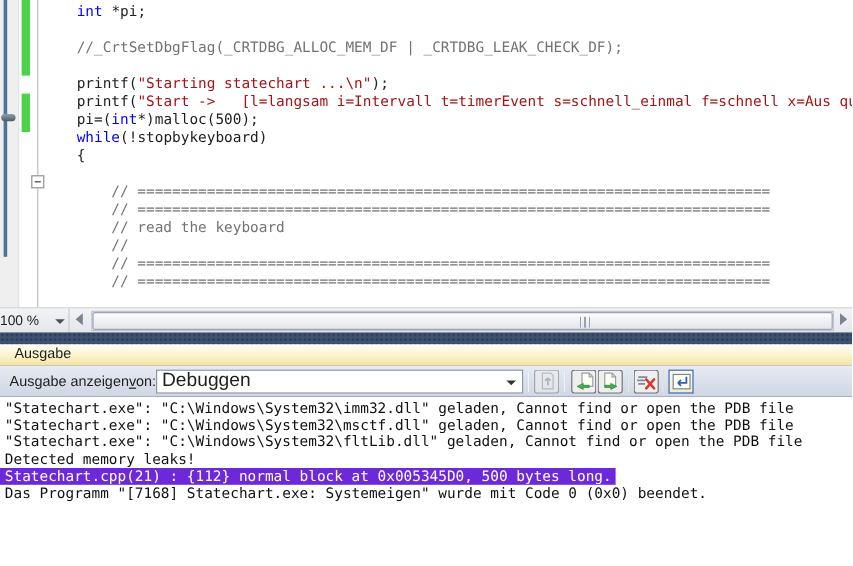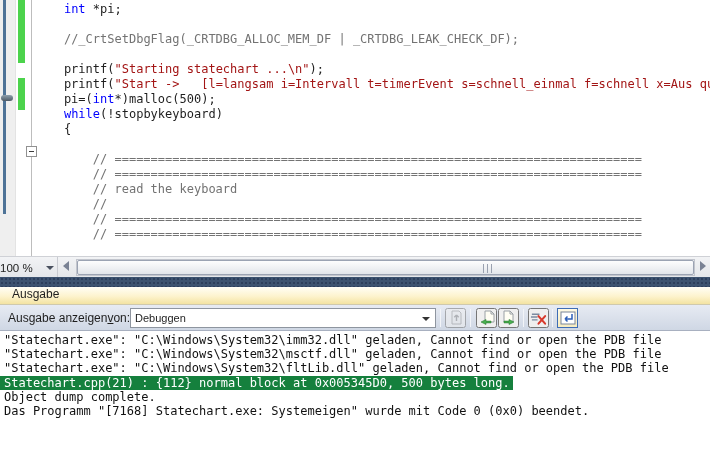--- a/index.html
+++ b/index.html
@@ -53,34 +53,34 @@
   #out-title { position:absolute; left:0; top:287px; width:711px; height:18px;
                background:linear-gradient(180deg,#fffef6 0%,#fdf3cd 55%,#f3e3a2 100%);
                border-bottom:1px solid #cfc9ad; display:flex; align-items:flex-start; padding-left:12px;
                font-size:12px; color:#1e1e1e; }
   #out-toolbar { position:absolute; left:0; top:305px; width:711px; height:26px;
                  background:linear-gradient(180deg,#e7ebf3,#cfd7e4); border-bottom:1px solid #a8b0c0; }
   #show-from-label { position:absolute; left:8px; top:0; height:25px; display:flex; align-items:center;
                      font-size:12px; color:#1e1e1e; }
   #show-from-label .mn { text-decoration:underline; }
   #debug-combo { position:absolute; left:130px; top:3px; width:306px; height:20px; background:#fff;
-                 border:1px solid #8e959f; font-size:11px; color:#1e1e1e; display:flex; align-items:center;
+                 border:1px solid #8e959f; font-size:16px; color:#1e1e1e; display:flex; align-items:center;
                  padding-left:4px; cursor:default; }
   #debug-combo-arrow { position:absolute; right:5px; top:8px; width:0; height:0;
                        border-left:4px solid transparent; border-right:4px solid transparent; border-top:4px solid #333; }
   .tb-sep { position:absolute; top:4px; width:1px; height:18px; background:#aab2c2; border-right:1px solid #f2f4f8; }
   .tb-btn { position:absolute; top:3px; width:21px; height:20px; display:flex; align-items:center; justify-content:center; }
   .tb-btn.disabled { opacity:.55; filter:grayscale(1); }
   .tb-btn.active { border:1px solid #3e6db5; background:linear-gradient(180deg,#fefae6,#f7ecc0); }
 
   #out-text { position:absolute; left:0; top:331px; width:711px; height:141px; background:#fff;
               padding:2px 0 0 4px; font-family:"DejaVu Sans Mono","Liberation Mono",monospace;
               font-size:12px; line-height:14.2px; overflow:hidden; }
   .out-line { height:14.2px; white-space:pre; color:#111; }
-  .out-line .sel { background:#15803d; color:#fff; margin-left:-4px; padding:0 3px 0 4px; }
+  .out-line .sel { background:#6d28d9; color:#fff; margin-left:-4px; padding:0 3px 0 4px; }
   .caret { display:inline-block; width:1px; height:12px; background:#000; vertical-align:text-bottom; margin-left:1px; }
 </style>
 </head>
 <body>
 
 <div id="app">
 
   <div id="editor">
     <div id="indicator-margin"></div>
     <div id="left-blue-strip"></div>
@@ -166,18 +166,18 @@
         <rect x="1" y="1" width="14" height="12" fill="#fff" stroke="#7a8699"></rect>
         <path d="M12 3v5H5M5 8l2.5-2.5M5 8l2.5 2.5" fill="none" stroke="#2d5fb8" stroke-width="1.5"></path>
       </svg>
     </button>
   </div>
 
   <div id="out-text">
       <div class="out-line"><span>"Statechart.exe": "C:\Windows\System32\imm32.dll" geladen, Cannot find or open the PDB file</span></div>
       <div class="out-line"><span>"Statechart.exe": "C:\Windows\System32\msctf.dll" geladen, Cannot find or open the PDB file</span></div>
       <div class="out-line"><span>"Statechart.exe": "C:\Windows\System32\fltLib.dll" geladen, Cannot find or open the PDB file</span></div>
+      <div class="out-line"><span>Detected memory leaks!</span></div>
       <div class="out-line"><span class="sel">Statechart.cpp(21) : {112} normal block at 0x005345D0, 500 bytes long.</span></div>
-      <div class="out-line"><span>Object dump complete.</span></div>
       <div class="out-line"><span>Das Programm "[7168] Statechart.exe: Systemeigen" wurde mit Code 0 (0x0) beendet.</span></div>
     </div>
 
 </div>
 
 </body></html>

